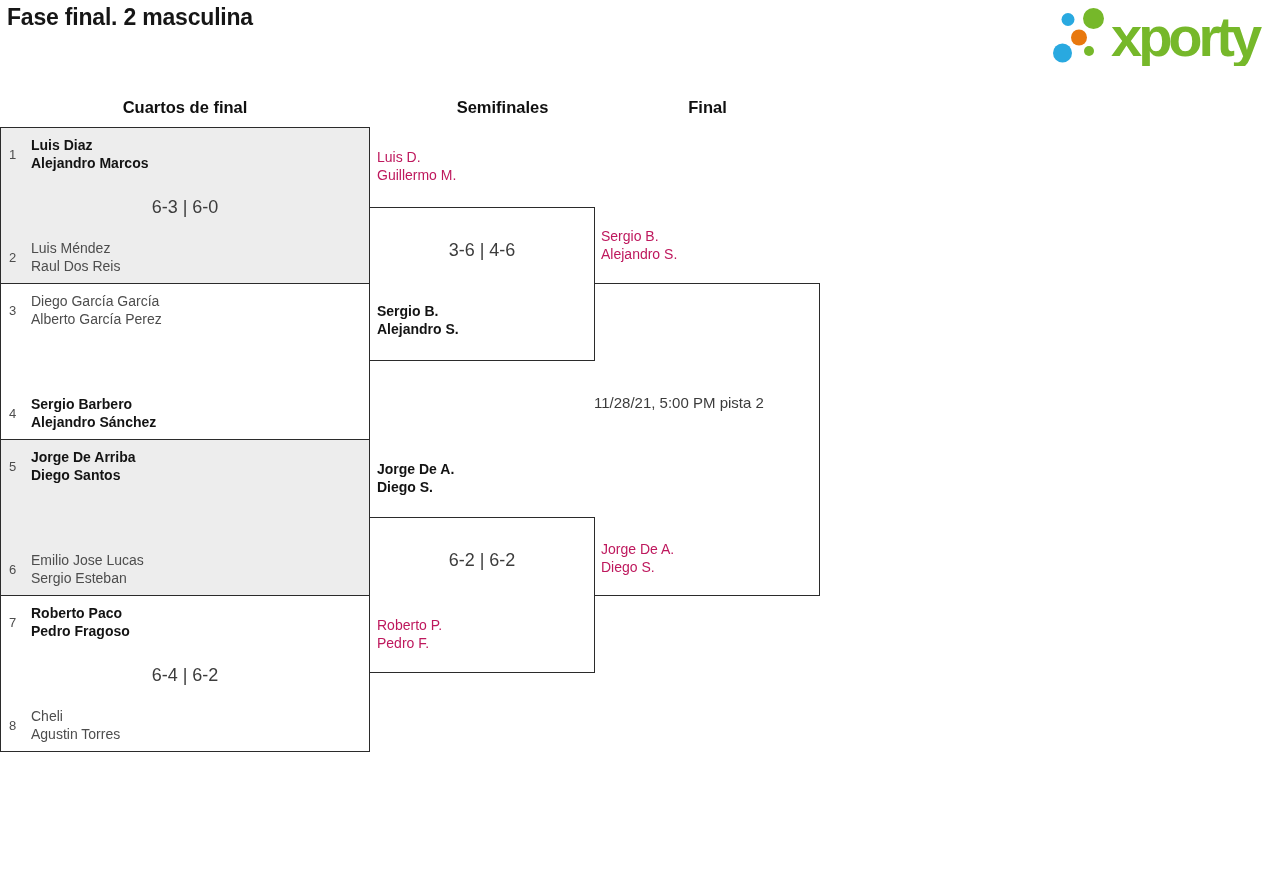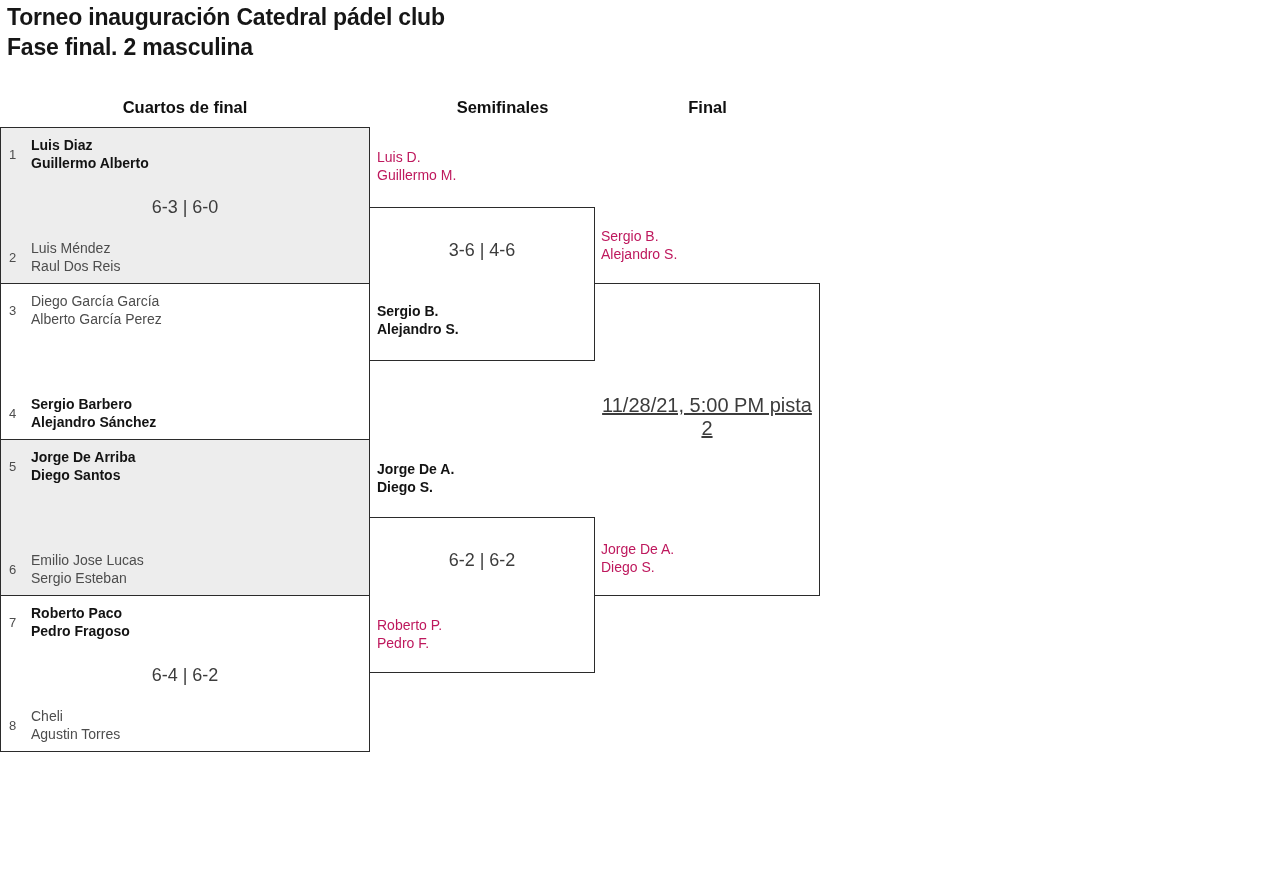--- a/index.html
+++ b/index.html
@@ -44,47 +44,56 @@
 
   .team-label{position:absolute;font-size:14px;line-height:18px;color:#be185d;}
   .team-label.winner{font-weight:700;color:#131313;}
   .lbl-sf1-top{left:377px;top:21px;}
   .lbl-sf1-bottom{left:377px;top:175px;}
   .lbl-sf2-top{left:377px;top:333px;}
   .lbl-sf2-bottom{left:377px;top:489px;}
   .lbl-final-top{left:601px;top:100px;}
   .lbl-final-bottom{left:601px;top:413px;}
 
-  .final-date{position:absolute;left:594px;top:267px;width:226px;text-align:center;font-size:20px;color:#3c3c3c;text-decoration:underline;}
+  .final-date{position:absolute;left:594px;top:267px;width:226px;font-size:15px;color:#3c3c3c;}
 
   .logo-text{font-family:"Liberation Sans",sans-serif;}
 </style>
 </head>
 <body>
 
 <div class="page">
 
   <div class="title">
-    <div>Torneo inauguración Catedral pádel club</div>
     <div>Fase final. 2 masculina</div>
   </div>
 
+  <a class="logo">
+    <svg width="228" height="62" viewBox="0 0 228 62">
+      <circle cx="18" cy="15.5" r="6.5" fill="#29a9e0"></circle>
+      <circle cx="43.5" cy="14.5" r="10.5" fill="#76b82a"></circle>
+      <circle cx="29" cy="33.5" r="8" fill="#e8780e"></circle>
+      <circle cx="12.5" cy="49" r="9.5" fill="#29a9e0"></circle>
+      <circle cx="39" cy="47" r="5" fill="#76b82a"></circle>
+      <text x="61" y="52" font-size="56" font-weight="800" letter-spacing="-4" class="logo-text" fill="#76b82a">xporty</text>
+    </svg>
+  </a>
 
   <div class="round-label rl-qf">Cuartos de final</div>
   <div class="round-label rl-sf">Semifinales</div>
   <div class="round-label rl-f">Final</div>
 
   <div class="bracket">
 
     <div class="match-box qf qf1 shaded">
       <div class="qf-team t winner">
         <span class="seed">1</span>
         <span class="names">
           <div>Luis Diaz</div>
-          <div>Guillermo Alberto</div>
+          <div>Alejandro Marcos</div>
         </span>
       </div>
       <div class="score">6-3 | 6-0</div>
       <div class="qf-team b">
         <span class="seed">2</span>
         <span class="names">
           <div>Luis Méndez</div>
           <div>Raul Dos Reis</div>
         </span>
       </div>

